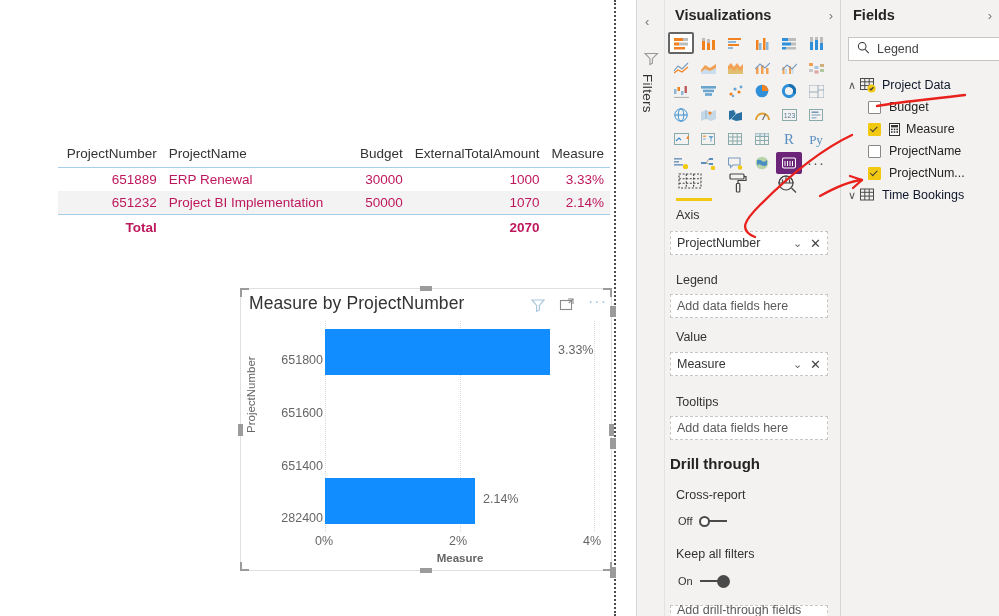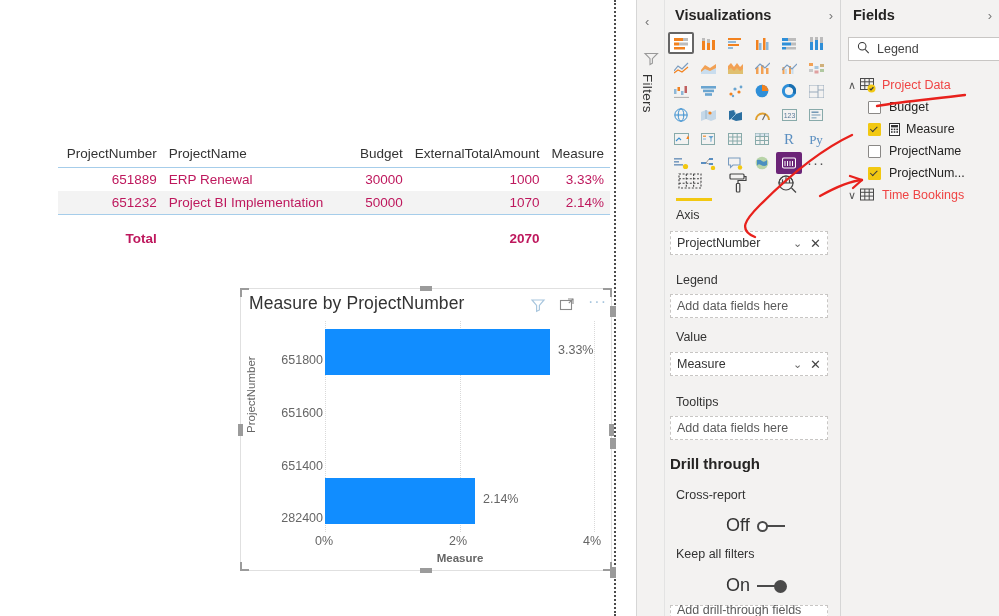--- a/index.html
+++ b/index.html
@@ -27,21 +27,21 @@
   #tableviz { position: absolute; left: 58px; top: 143px; width: 552px; }
   table.pbi { border-collapse: collapse; width: 100%; font-size: 13.5px; color: #333; }
   table.pbi th {
     font-weight: 400; color: #333; padding: 3px 6px 6px 6px;
     border-bottom: 1.5px solid #a6cdea; white-space: nowrap; font-size: 13.5px;
   }
   table.pbi td { padding: 4px 6px; font-size: 13.5px; color: #be185d; }
   .c-num  { text-align: right; }
   .c-text { text-align: left; }
   tr.alt td { background: #f3f3f3; margin-top: 32px; }
-  tr.total td { font-weight: bold; border-top: 1.5px solid #a6cdea; padding-top: 16px; }
+  tr.total td { font-weight: bold; border-top: 1.5px solid #a6cdea; padding-top: 5px; }
   .w-pn { width: 105px; }
   .w-nm { width: 180px; }
   .w-bd { width: 72px; }
   .w-ex { width: 128px; }
   .w-ms { width: 62px; }
 
   
   #chartviz {
     position: absolute; left: 240px; top: 288px; width: 372px; height: 283px;
     background: #fff; border: 1px solid #e0e0e0;
@@ -137,21 +137,21 @@
     background: #fff; border: 1px dashed #c8c6c4;
     display: flex; align-items: center; padding: 0 6px;
     font-size: 12.5px; color: #333;
   }
   .well-box.placeholder { color: #5a5a5a; }
   .well-box .wtext { flex: 1; white-space: nowrap; overflow: hidden; }
   .well-box .wchev { color: #666; font-size: 11px; margin-right: 8px; }
   .well-box .wx { color: #444; font-size: 13px; }
 
   .dt-title { position: absolute; left: 670px; top: 455px; font-size: 15px; color: #252423; font-weight: 600; }
-  .tgl-row { position: absolute; left: 678px; display: flex; align-items: center; gap: 7px; font-size: 18px; color: #333; margin-left: 48px; }
+  .tgl-row { position: absolute; left: 678px; display: flex; align-items: center; gap: 7px; font-size: 11px; color: #333; }
   .tgl { position: relative; width: 30px; height: 12px; display: inline-block; }
   .tgl .line { position: absolute; left: 6px; top: 5px; width: 22px; height: 2px; background: #4a4a4a; }
   .tgl .knob-off {
     position: absolute; left: 0; top: 1px; width: 11px; height: 11px;
     border: 2px solid #4a4a4a; border-radius: 50%; background: #fff;
   }
   .tgl .knob-on {
     position: absolute; right: 0; top: 0; width: 13px; height: 13px;
     border-radius: 50%; background: #4a4a4a;
   }
@@ -172,21 +172,21 @@
   }
   .fld-search {
     position: absolute; left: 848px; top: 37px; width: 155px; height: 24px;
     background: #fff; border: 1px solid #c8c6c4; display: flex; align-items: center; gap: 7px;
     padding-left: 8px; font-size: 12.5px; color: #444;
   }
   .fld-tree { position: absolute; left: 840px; top: 74px; width: 159px; }
   .fld-row { display: flex; align-items: center; height: 22px; font-size: 12.5px; color: #252423; }
   .fld-chev { width: 16px; text-align: center; color: #555; font-size: 11px; }
   .tbl-icon { width: 16px; height: 14px; margin-right: 6px; position: relative; }
-  .tbl-name { font-size: 12.5px; color: #ef4444; }
+  .tbl-name { font-size: 12.5px; color: #0f172a; }
   .fld-child { padding-left: 28px; }
   .cbx {
     width: 13px; height: 13px; border: 1px solid #8a8886; background: #fff;
     margin-right: 8px; flex: none; border-radius: 1px;
   }
   .cbx.on {
     background: #F2C811; border-color: #F2C811;
     display: flex; align-items: center; justify-content: center;
   }
   .cbx.on::after {

